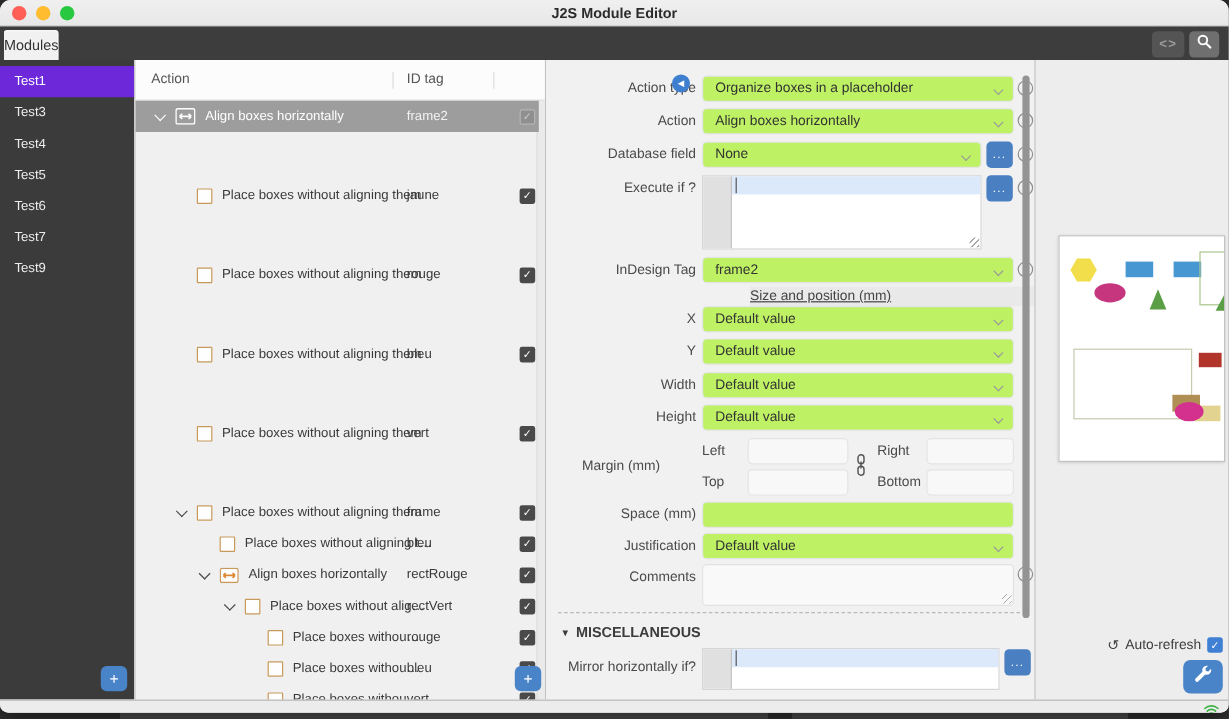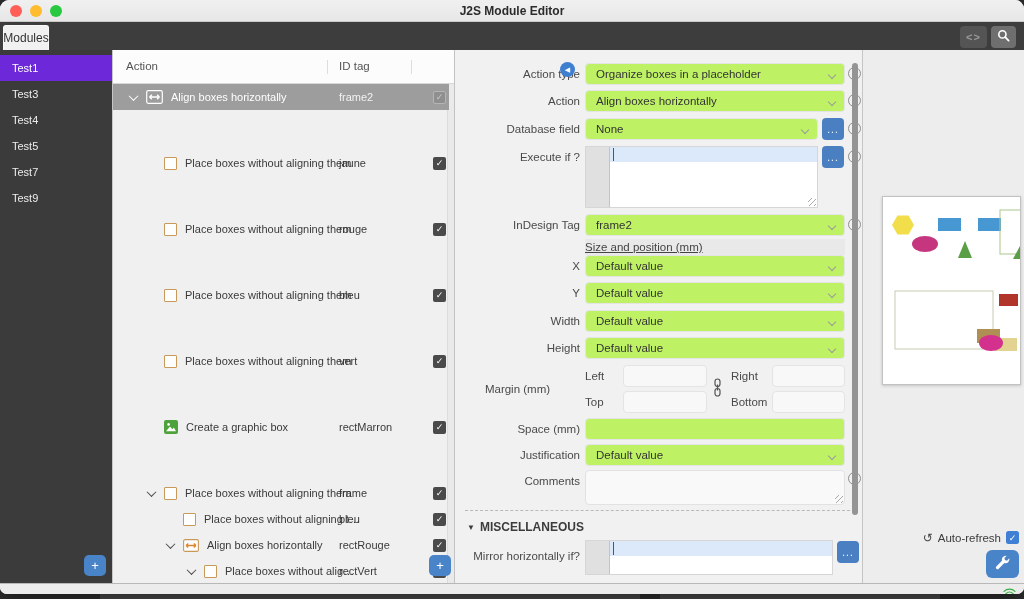--- a/index.html
+++ b/index.html
@@ -132,20 +132,21 @@
     </div>
 
     <div class="main">
 
       <div class="sidebar">
         <div class="side-list">
           <div class="side-item sel">Test1</div>
           <div class="side-item">Test3</div>
           <div class="side-item">Test4</div>
           <div class="side-item">Test5</div>
+          <div class="side-item">Test6</div>
           <div class="side-item">Test7</div>
           <div class="side-item">Test9</div>
         </div>
         <div class="plus-btn">+</div>
       </div>
 
       <div class="treepanel">
         <div class="thead">
           <span class="hcol h-action">Action</span>
           <span class="hsep" style="left:214px;"></span>
@@ -199,33 +200,20 @@
           </div>
 
           <div class="trow lv1">
             <span class="chevslot"></span>
             <span class="ticon box"></span>
             <span class="tlabel">Place boxes without aligning them</span>
             <span class="tid">vert</span>
             <span class="cb"></span>
           </div>
 
-          <div class="trow lv1">
-            <span class="chevslot"></span>
-            <span class="ticon">
-              <svg width="14" height="14" viewBox="0 0 14 14">
-                  <rect width="14" height="14" rx="2" fill="#4ea23c"></rect>
-                  <circle cx="4.6" cy="4.4" r="1.3" fill="#fff"></circle>
-                  <path d="M2 11.3 L6 6.6 L8.4 9.2 L9.9 7.6 L12 11.3 Z" fill="#fff"></path>
-                </svg>
-            </span>
-            <span class="tlabel">Create a graphic box</span>
-            <span class="tid">rectMarron</span>
-            <span class="cb"></span>
-          </div>
 
           <div class="trow lv1">
             <span class="chevslot">
                 <span class="chev"></span>
               </span>
             <span class="ticon box"></span>
             <span class="tlabel">Place boxes without aligning them</span>
             <span class="tid">frame</span>
             <span class="cb"></span>
           </div>
@@ -335,21 +323,21 @@
 
         <div class="frow" style="top:164px;">
           <span class="flabel" style="top:5px;">InDesign Tag</span>
           <div class="ffield w-full">
             <span>frame2</span>
             <span class="selchev"></span>
           </div>
           <span class="help" style="top:4px;">?</span>
         </div>
 
-        <div class="section-strip" style="top:189px;">
+        <div class="section-strip" style="top:189px;margin-left:40px;">
           <span>Size and position (mm)</span>
         </div>
 
         <div class="frow" style="top:205px;">
           <span class="flabel" style="top:5px;">X</span>
           <div class="ffield w-full">
             <span>Default value</span>
             <span class="selchev"></span>
           </div>
         </div>

